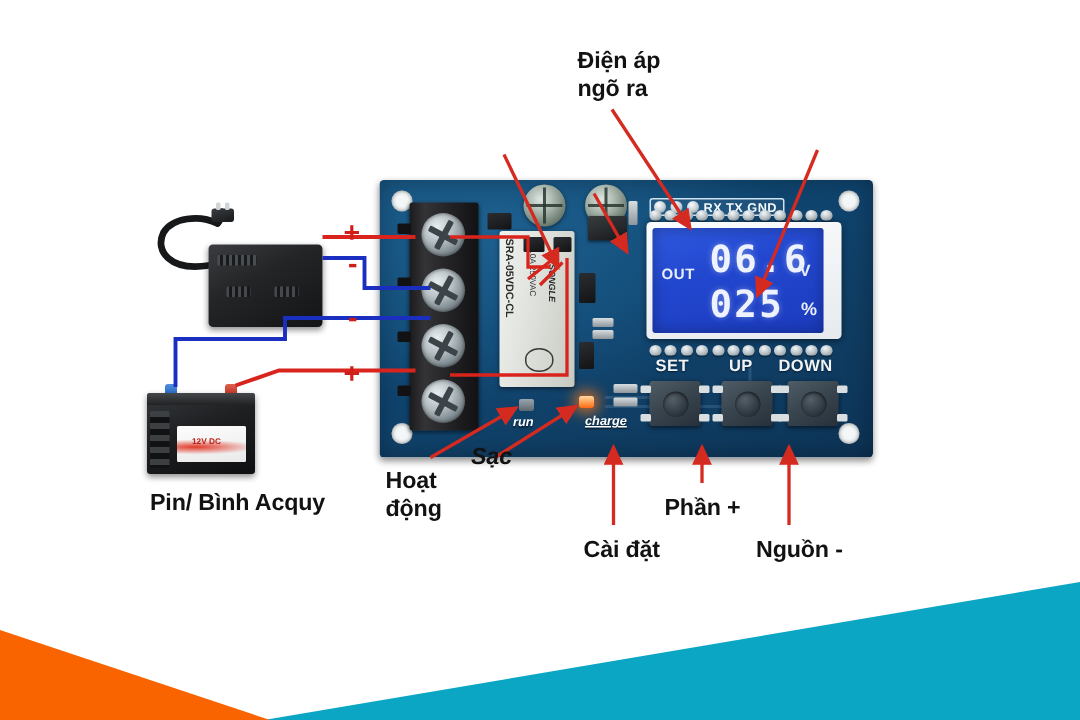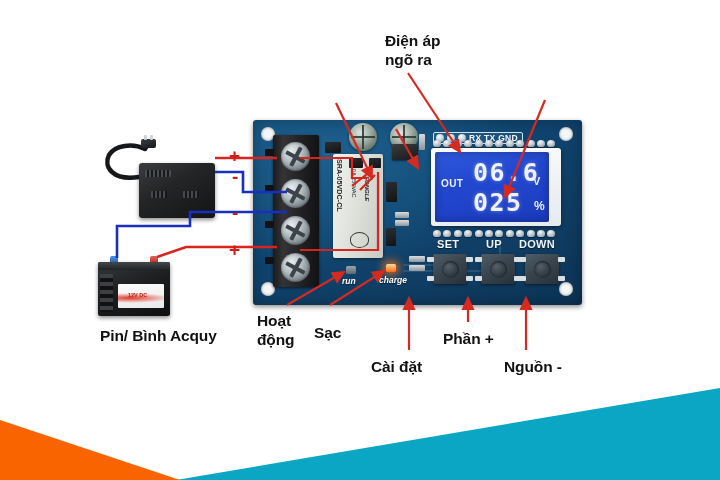--- a/index.html
+++ b/index.html
@@ -332,21 +332,21 @@
         <div class="seg" id="segVolt">06.6</div>
         <div class="unit" id="unitV">V</div>
         <div class="seg" id="segPct">025</div>
         <div class="unit" id="unitPct">%</div>
       </div>
     </div>
 
     <div class="led off" style="left:93px;top:146px;"></div>
     <div class="silk" style="left:89px;top:156px;">run</div>
     <div class="led on" style="left:133px;top:144px;"></div>
-    <div class="silk" style="left:126px;top:155px;">charge</div>
+    <div class="silk" style="left:137px;top:155px;text-decoration:underline;">charge</div>
 
     <div class="btnlabel" style="left:184px;top:118px;">SET</div>
     <div class="btnwrap" style="left:178px;top:132px;">
       <div class="tact"></div>
       <div class="tlead" style="left:-4px;top:5px;"></div>
         <div class="tlead" style="right:-4px;top:5px;"></div>
       <div class="tlead" style="left:-4px;top:24px;"></div>
         <div class="tlead" style="right:-4px;top:24px;"></div>
     </div>
 
@@ -436,18 +436,18 @@
     <line x1="468" y1="322" x2="468" y2="298" stroke="#d42a20" stroke-width="2.2" marker-end="url(#arrow)"></line>
 
     <line x1="526" y1="350" x2="526" y2="298" stroke="#d42a20" stroke-width="2.2" marker-end="url(#arrow)"></line>
   </svg>
 
   <div class="anno" style="left:385px;top:32px;">Điện áp
 ngõ ra</div>
   <div class="anno" style="left:100px;top:327px;">Pin/ Bình Acquy</div>
   <div class="anno" style="left:257px;top:312px;">Hoạt
 động</div>
-  <div class="anno" style="left:314px;top:324px;">Sạc</div>
-  <div class="anno" style="left:371px;top:358px;">Cài đặt</div>
+  <div class="anno" style="left:314px;top:296px;font-style:italic;">Sạc</div>
+  <div class="anno" style="left:389px;top:358px;">Cài đặt</div>
   <div class="anno" style="left:443px;top:330px;">Phần +</div>
   <div class="anno" style="left:504px;top:358px;">Nguồn -</div>
 
 </div>
 
 </body></html>

